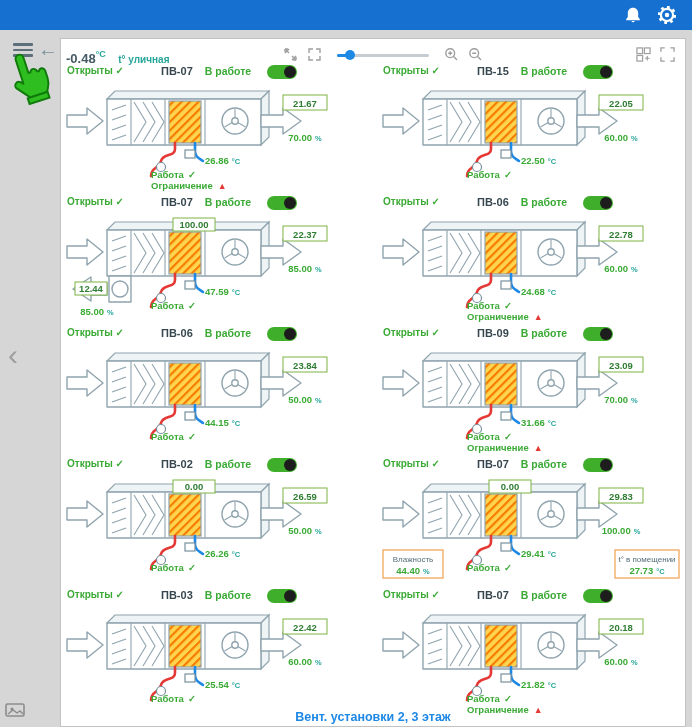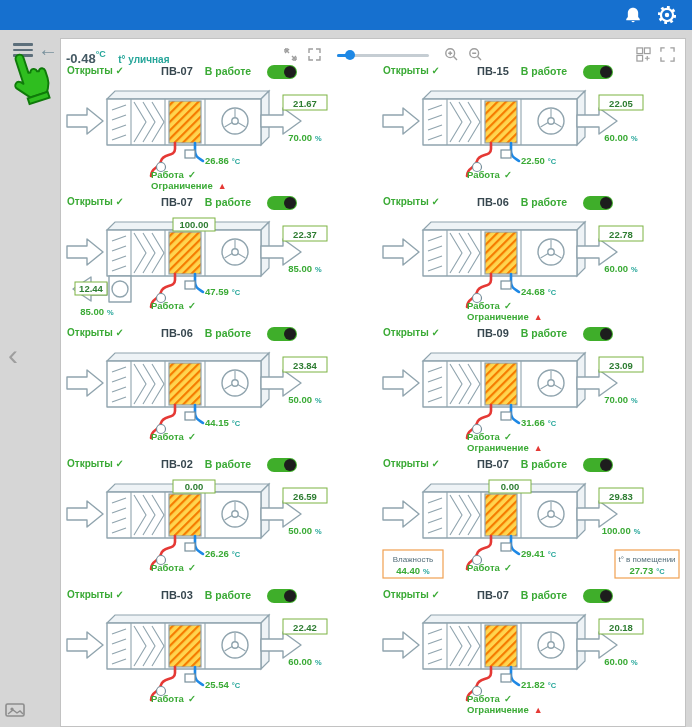--- a/index.html
+++ b/index.html
@@ -1145,13 +1145,14 @@
 
       <g style="display: none;">
         <rect class="obox" x="234" y="76" width="64" height="28"></rect>
         <text class="tdark" x="266" y="88">t° в помещении</text>
         <text class="tgreen tmid" x="266" y="100"><tspan></tspan><tspan class="tunit" dx="3">°C</tspan></text>
       </g>
     </svg>
   </div>
 </div>
 
+  <div class="canvas-footer">Вент. установки 2, 3 этаж</div>
 </div>
 
 </body></html>

